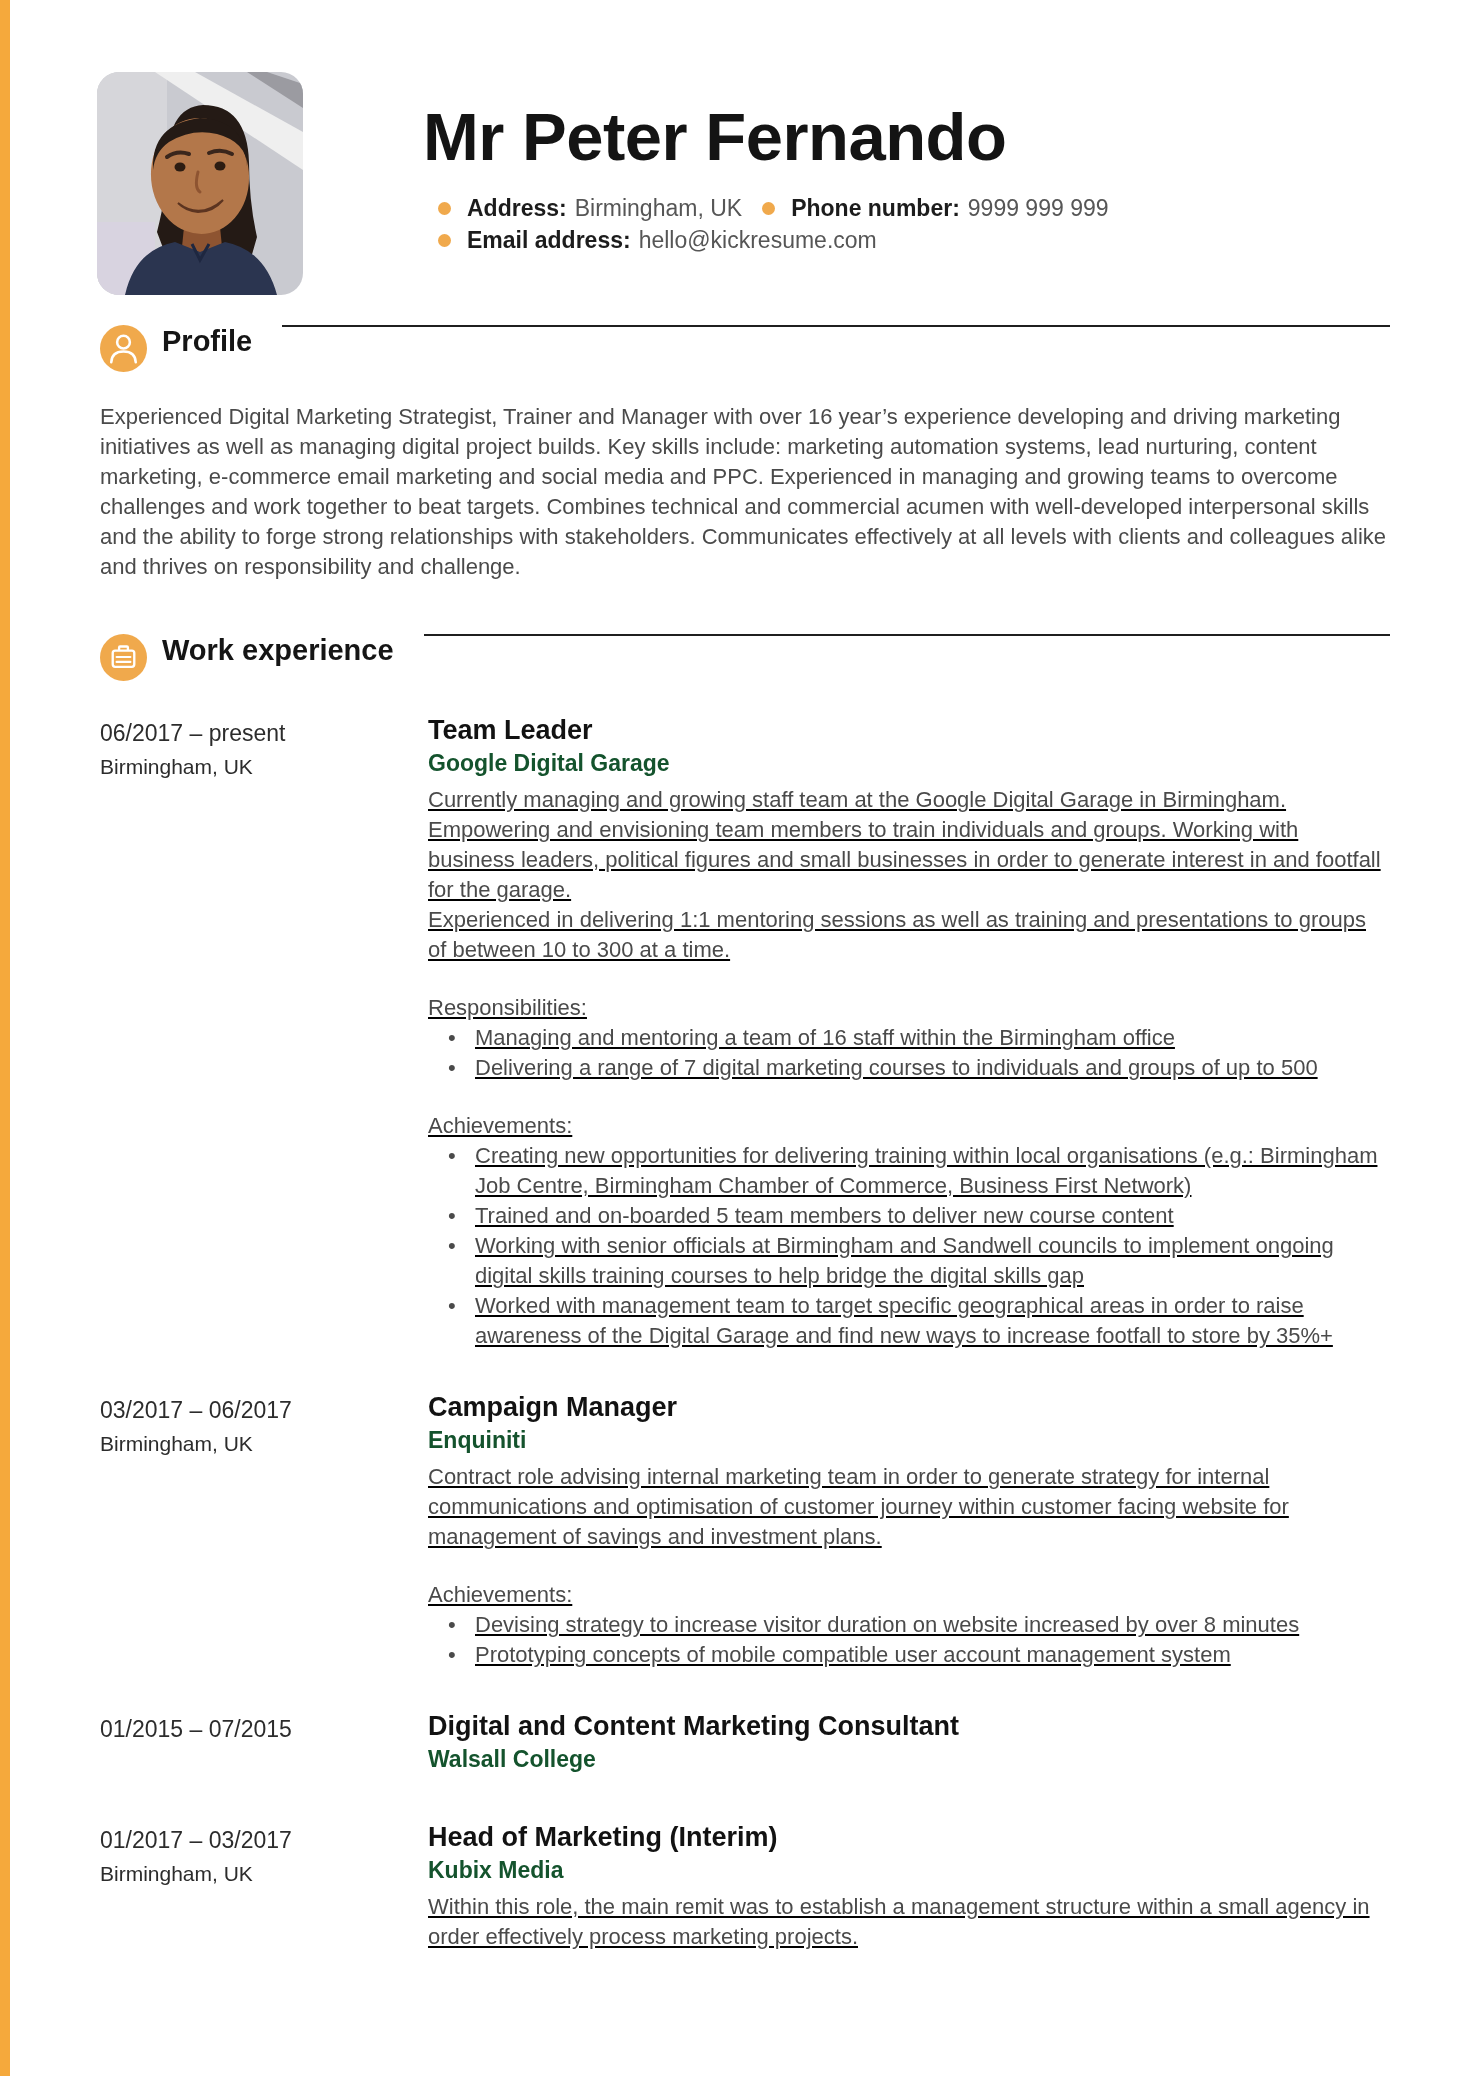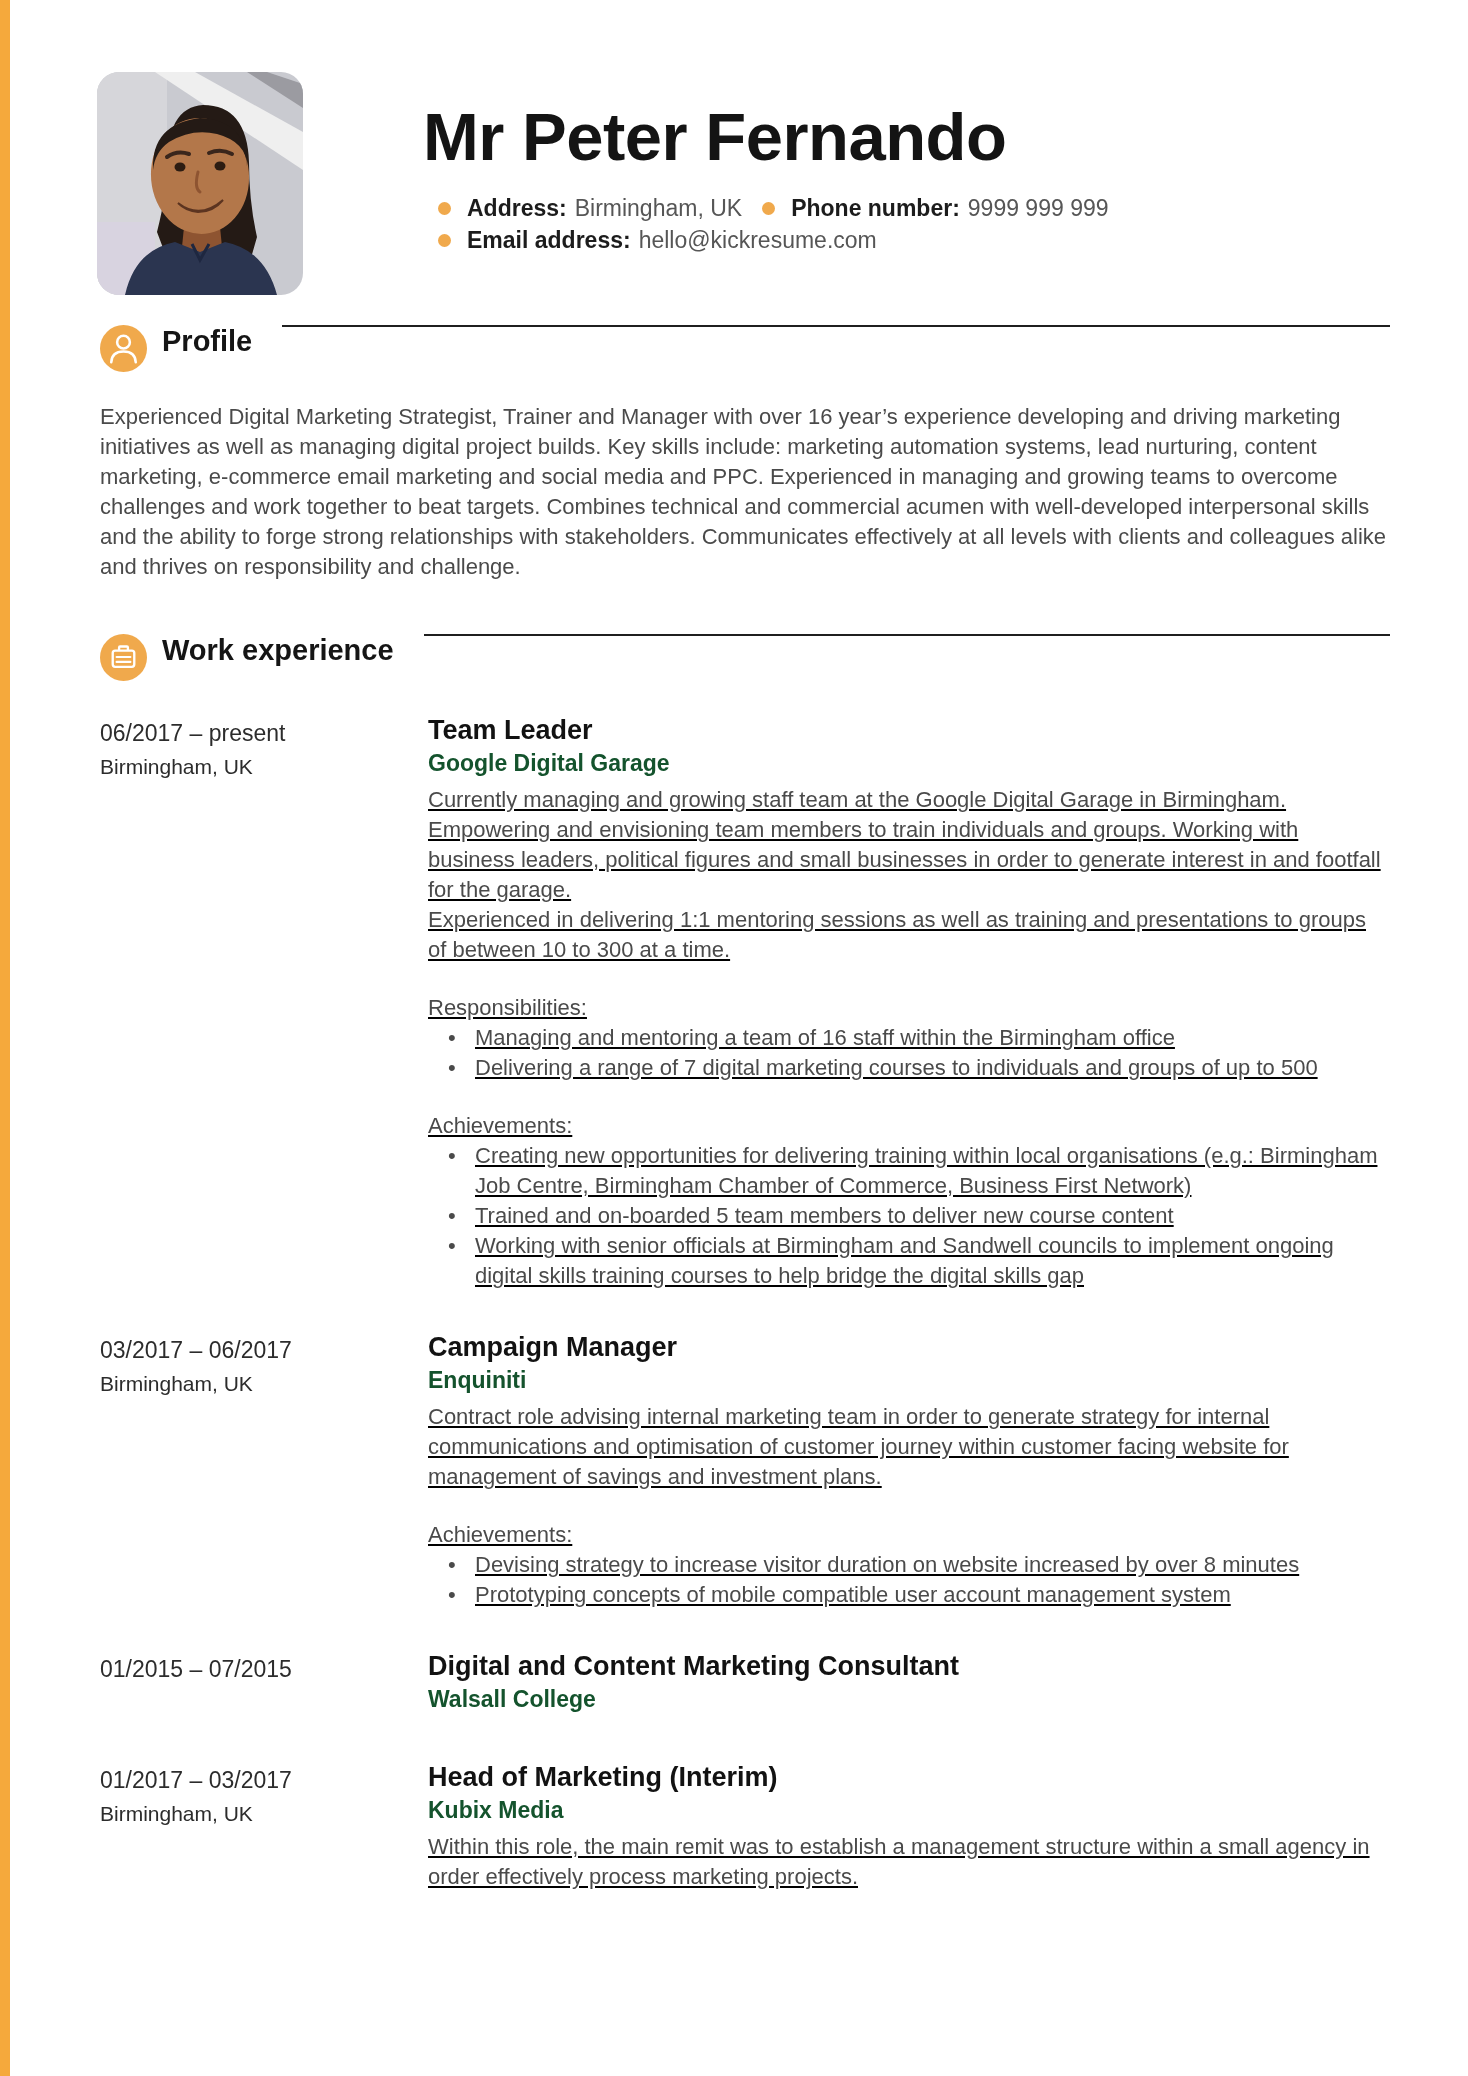--- a/index.html
+++ b/index.html
@@ -135,20 +135,21 @@
                 <p class="jp group-label">Responsibilities:</p>
                 <ul class="jb">
                   <li>Managing and mentoring a team of 16 staff within the Birmingham office</li>
                   <li>Delivering a range of 7 digital marketing courses to individuals and groups of up to 500</li>
                 </ul>
                 <p class="jp group-label">Achievements:</p>
                 <ul class="jb">
                   <li>Creating new opportunities for delivering training within local organisations (e.g.: Birmingham Job Centre, Birmingham Chamber of Commerce, Business First Network)</li>
                   <li>Trained and on-boarded 5 team members to deliver new course content</li>
                   <li>Working with senior officials at Birmingham and Sandwell councils to implement ongoing digital skills training courses to help bridge the digital skills gap</li>
+                  <li>Worked with management team to target specific geographical areas in order to raise awareness of the Digital Garage and find new ways to increase footfall to store by 35%+</li>
                 </ul>
               </div>
     </div>
   </div>
 
   <div class="job">
     <div class="job-left">
       <div class="job-dates">03/2017 – 06/2017</div>
       <div class="job-location">Birmingham, UK</div>
     </div>

